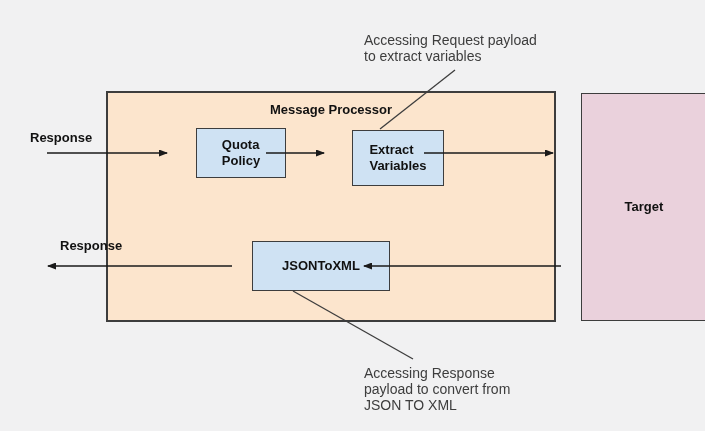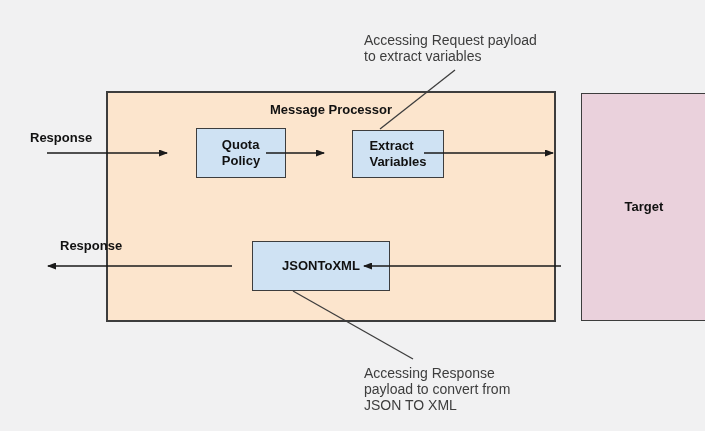--- a/index.html
+++ b/index.html
@@ -48,21 +48,21 @@
     font-weight: bold;
     color: #111111;
     line-height: 16px;
     white-space: pre-line;
     z-index: 2;
     margin-left: 20px;
   }
   .node-blue { background: #cfe2f3; }
   .node-pink { background: #ead1dc; }
   .node-quota    { left: 176px; top: 128px; width: 90px;  height: 50px; }
-  .node-extract  { left: 332px; top: 130px; width: 92px;  height: 48px; }
+  .node-extract  { left: 332px; top: 130px; width: 92px;  height: 56px; }
   .node-json     { left: 232px; top: 241px; width: 138px; height: 50px; }
   .node-target   { left: 561px; top: 93px;  width: 126px; height: 228px; }
   .flow-label {
     position: absolute;
     font-size: 13px;
     font-weight: bold;
     color: #111111;
     z-index: 2;
   }
   .flow-label-request  { left: 30px; top: 130px; }

